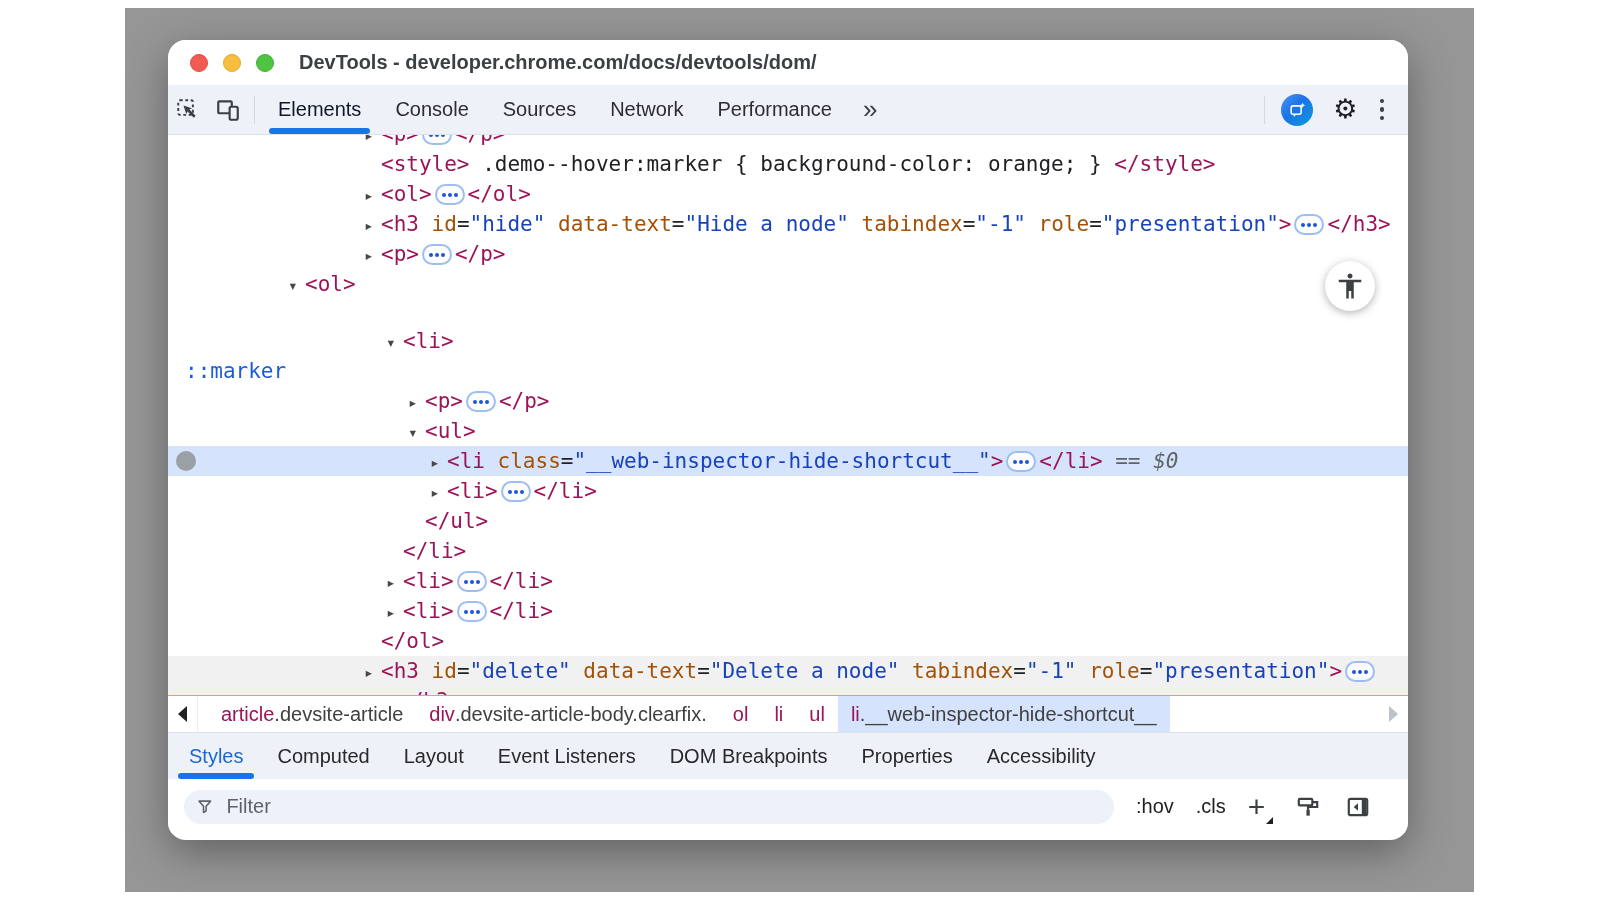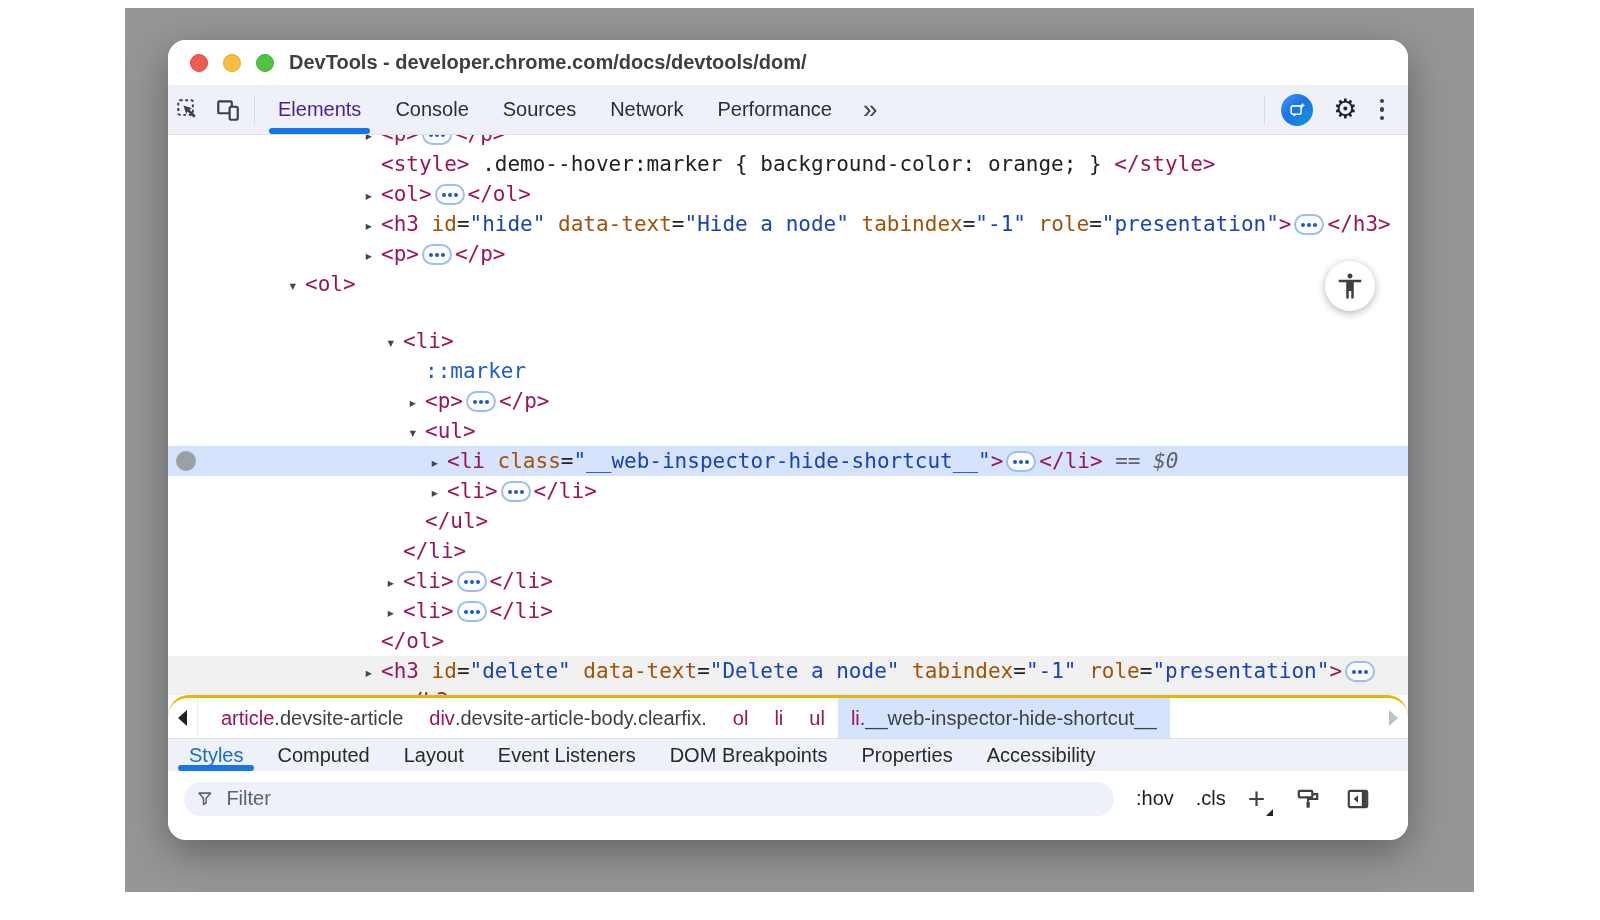--- a/index.html
+++ b/index.html
@@ -15,28 +15,28 @@
     box-shadow:0 12px 40px rgba(0,0,0,.35);
     display:flex; flex-direction:column;
   }
   
   .titlebar { height:45px; display:flex; align-items:center; background:#fff; flex:0 0 auto; }
   .lights { display:flex; gap:15px; padding-left:22px; }
   .light { width:18px; height:18px; border-radius:50%; }
   .light.red   { background:#f05c52; border:1px solid #de4a41; }
   .light.yellow{ background:#f6bd3f; border:1px solid #e2a82e; }
   .light.green { background:#50c343; border:1px solid #3fae34; }
-  .title-text { margin-left:15px; font-size:20px; font-weight:bold; color:#3c4043; }
+  .title-text { margin-left:25px; font-size:20px; font-weight:bold; color:#3c4043; }
   
   .toolbar { height:50px; background:#eef1f7; border-bottom:1px solid #dde1e8; display:flex; align-items:center; flex:0 0 auto; }
   .tb-icon { width:40px; height:40px; display:flex; align-items:center; justify-content:center; color:#3c4043; }
   .tb-divider { width:1px; height:28px; background:#d3d8e2; margin:0 6px; }
   .tabs { display:flex; height:100%; }
   .tab { display:flex; align-items:center; padding:0 17px; font-size:20px; color:#2b2d30; position:relative; cursor:default; }
-  .tab.sel { color:#4c1d95; }
+  .tab.sel { color:#0f172a; }
   .tab.sel::after { content:""; position:absolute; left:8px; right:8px; bottom:0; height:6px; border-radius:4px; background:#1a73e8; }
   .more-tabs { font-size:26px; color:#3c4043; padding:0 14px; display:flex; align-items:center; }
   .tb-right { margin-left:auto; display:flex; align-items:center; padding-right:12px; }
   .ai-circle { width:32px; height:32px; border-radius:50%; background:linear-gradient(135deg,#4b93f0 0%,#1a73e8 45%,#0e9bd8 100%);
     display:flex; align-items:center; justify-content:center; margin:0 10px; }
   .dots-menu { display:flex; flex-direction:column; gap:4px; padding:0 12px; }
   .dots-menu i { width:4.5px; height:4.5px; border-radius:50%; background:#3c4043; }
   .gear { font-size:27px; color:#202124; padding:0 10px; line-height:1; }
   
   .tree { height:560px; position:relative; overflow:hidden; background:#fff;
@@ -53,34 +53,34 @@
   .p-pl, .p-tx { color:#202124; }
   .p-ps  { color:#1d5cd6; }
   .p-eq  { color:#5f6368; font-style:italic; }
   .pill { display:inline-block; width:30px; height:21px; border:2px solid #9dbef3; border-radius:11px;
     background:#fdfdfe; vertical-align:-4px; margin:0 3px; position:relative; }
   .pill i { position:absolute; width:4px; height:4px; border-radius:50%; background:#1a56db; top:6.5px; }
   .pill i:nth-child(1){ left:5px; } .pill i:nth-child(2){ left:11px; } .pill i:nth-child(3){ left:17px; }
   .a11y-float { position:absolute; left:1157px; top:126px; width:50px; height:50px; border-radius:50%;
     background:#fff; box-shadow:0 2px 8px rgba(0,0,0,.3); display:flex; align-items:center; justify-content:center; }
   
-  .crumbs { height:43px; border-top:3px solid #eab308; display:flex; align-items:stretch; background:#fff;
-    font-size:20px; flex:0 0 auto;border-radius:21px; }
+  .crumbs { height:37px; border-top:1px solid #eab308; display:flex; align-items:stretch; background:#fff;
+    font-size:20px; flex:0 0 auto; }
   .crumb-nav { width:30px; display:flex; align-items:center; justify-content:center; flex:0 0 auto; }
   .crumb-nav.left { border-right:1px solid #ececec; }
   .tri-left  { width:0; height:0; border-top:8px solid transparent; border-bottom:8px solid transparent; border-right:9px solid #202124; }
   .tri-right { width:0; height:0; border-top:8px solid transparent; border-bottom:8px solid transparent; border-left:9px solid #bdc1c9; }
   .crumb { display:flex; align-items:center; padding:0 13px; white-space:nowrap; }
   .crumb:first-of-type { margin-left:10px; }
   .crumb.sel { background:#d5e4fc; }
   .crumb .c-tag { color:#9c1458; }
   .crumb .c-suffix { color:#404040; }
   .crumb-spacer { flex:1; }
   
-  .panel-tabs { height:33px; background:#eef1f7; border-top:1px solid #dde1e8; display:flex; align-items:stretch;
+  .panel-tabs { height:47px; background:#eef1f7; border-top:1px solid #dde1e8; display:flex; align-items:stretch;
     padding-left:4px; font-size:20px; color:#28292b; flex:0 0 auto; }
   .ptab { display:flex; align-items:center; padding:0 17px; position:relative; }
   .ptab.sel { color:#1a68d1; }
   .ptab.sel::after { content:""; position:absolute; left:6px; right:6px; bottom:0; height:6px; border-radius:4px; background:#1a73e8; }
   
   .filterbar { height:55px; background:#fff; display:flex; align-items:center; padding:0 16px; flex:0 0 auto; }
   .filter-pill { width:930px; height:34px; border-radius:17px; background:#edf1f9; display:flex; align-items:center;
     padding:0 12px; flex:0 0 auto; }
   .filter-pill input { border:none; outline:none; background:transparent; font-size:20px; color:#3c4043;
     font-family:"Liberation Sans",sans-serif; width:100%; margin-left:10px; }
@@ -150,21 +150,21 @@
 
   <div class="tree">
     <div class="tree-inner" id="tree">
         <div class="row" style="padding-left: 196px;"><span class="arrow">▸</span><span class="p-tag">&lt;p&gt;</span><span class="pill"><i></i><i></i><i></i></span><span class="p-tag">&lt;/p&gt;</span></div>
         <div class="row" style="padding-left: 196px;"><span class="arrow"></span><span class="p-tag">&lt;style&gt;</span><span class="p-tx"> .demo--hover:marker { background-color: orange; } </span><span class="p-tag">&lt;/style&gt;</span></div>
         <div class="row" style="padding-left: 196px;"><span class="arrow">▸</span><span class="p-tag">&lt;ol&gt;</span><span class="pill"><i></i><i></i><i></i></span><span class="p-tag">&lt;/ol&gt;</span></div>
         <div class="row" style="padding-left: 196px;"><span class="arrow">▸</span><span class="p-tag">&lt;h3 </span><span class="p-an">id</span><span class="p-pl">=</span><span class="p-av">"hide"</span><span class="p-pl"> </span><span class="p-an">data-text</span><span class="p-pl">=</span><span class="p-av">"Hide a node"</span><span class="p-pl"> </span><span class="p-an">tabindex</span><span class="p-pl">=</span><span class="p-av">"-1"</span><span class="p-pl"> </span><span class="p-an">role</span><span class="p-pl">=</span><span class="p-av">"presentation"</span><span class="p-tag">&gt;</span><span class="pill"><i></i><i></i><i></i></span><span class="p-tag">&lt;/h3&gt;</span></div>
         <div class="row" style="padding-left: 196px;"><span class="arrow">▸</span><span class="p-tag">&lt;p&gt;</span><span class="pill"><i></i><i></i><i></i></span><span class="p-tag">&lt;/p&gt;</span></div>
         <div class="row" style="padding-left: 120px;"><span class="arrow">▾</span><span class="p-tag">&lt;ol&gt;</span></div>
         <div class="row" style="padding-left: 218px; margin-top: 27px;"><span class="arrow">▾</span><span class="p-tag">&lt;li&gt;</span></div>
-        <div class="row" style="padding-left: 240px;"><span class="arrow"></span><span class="p-ps">::marker</span></div>
+        <div class="row" style=""><span class="arrow"></span><span class="p-ps">::marker</span></div>
         <div class="row" style="padding-left: 240px;"><span class="arrow">▸</span><span class="p-tag">&lt;p&gt;</span><span class="pill"><i></i><i></i><i></i></span><span class="p-tag">&lt;/p&gt;</span></div>
         <div class="row" style="padding-left: 240px;"><span class="arrow">▾</span><span class="p-tag">&lt;ul&gt;</span></div>
         <div class="row sel" style="padding-left: 262px;"><span class="gutter-dot"></span><span class="arrow">▸</span><span class="p-tag">&lt;li </span><span class="p-an">class</span><span class="p-pl">=</span><span class="p-av">"__web-inspector-hide-shortcut__"</span><span class="p-tag">&gt;</span><span class="pill"><i></i><i></i><i></i></span><span class="p-tag">&lt;/li&gt;</span><span class="p-eq"> == $0</span></div>
         <div class="row" style="padding-left: 262px;"><span class="arrow">▸</span><span class="p-tag">&lt;li&gt;</span><span class="pill"><i></i><i></i><i></i></span><span class="p-tag">&lt;/li&gt;</span></div>
         <div class="row" style="padding-left: 240px;"><span class="arrow"></span><span class="p-tag">&lt;/ul&gt;</span></div>
         <div class="row" style="padding-left: 218px;"><span class="arrow"></span><span class="p-tag">&lt;/li&gt;</span></div>
         <div class="row" style="padding-left: 218px;"><span class="arrow">▸</span><span class="p-tag">&lt;li&gt;</span><span class="pill"><i></i><i></i><i></i></span><span class="p-tag">&lt;/li&gt;</span></div>
         <div class="row" style="padding-left: 218px;"><span class="arrow">▸</span><span class="p-tag">&lt;li&gt;</span><span class="pill"><i></i><i></i><i></i></span><span class="p-tag">&lt;/li&gt;</span></div>
         <div class="row" style="padding-left: 196px;"><span class="arrow"></span><span class="p-tag">&lt;/ol&gt;</span></div>
         <div class="row hov" style="padding-left: 196px;"><span class="arrow">▸</span><span class="p-tag">&lt;h3 </span><span class="p-an">id</span><span class="p-pl">=</span><span class="p-av">"delete"</span><span class="p-pl"> </span><span class="p-an">data-text</span><span class="p-pl">=</span><span class="p-av">"Delete a node"</span><span class="p-pl"> </span><span class="p-an">tabindex</span><span class="p-pl">=</span><span class="p-av">"-1"</span><span class="p-pl"> </span><span class="p-an">role</span><span class="p-pl">=</span><span class="p-av">"presentation"</span><span class="p-tag">&gt;</span><span class="pill"><i></i><i></i><i></i></span></div>

